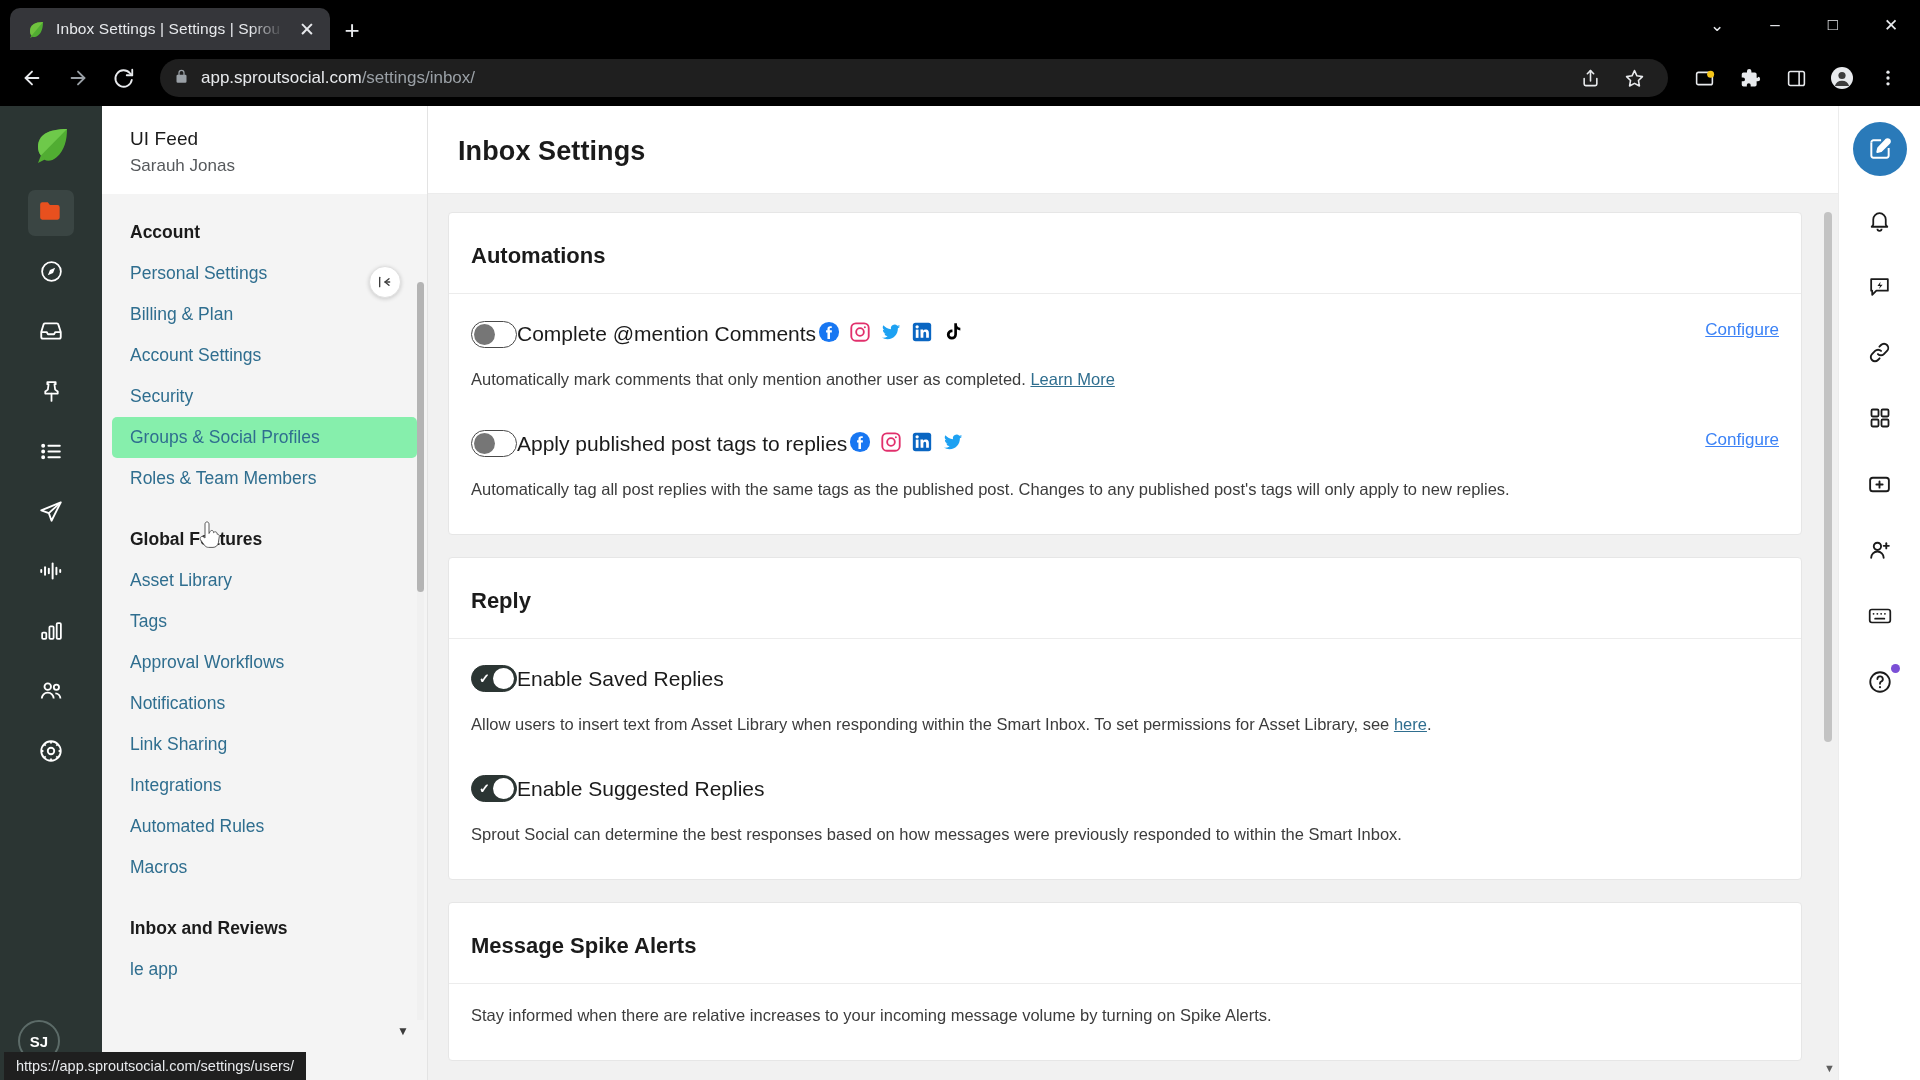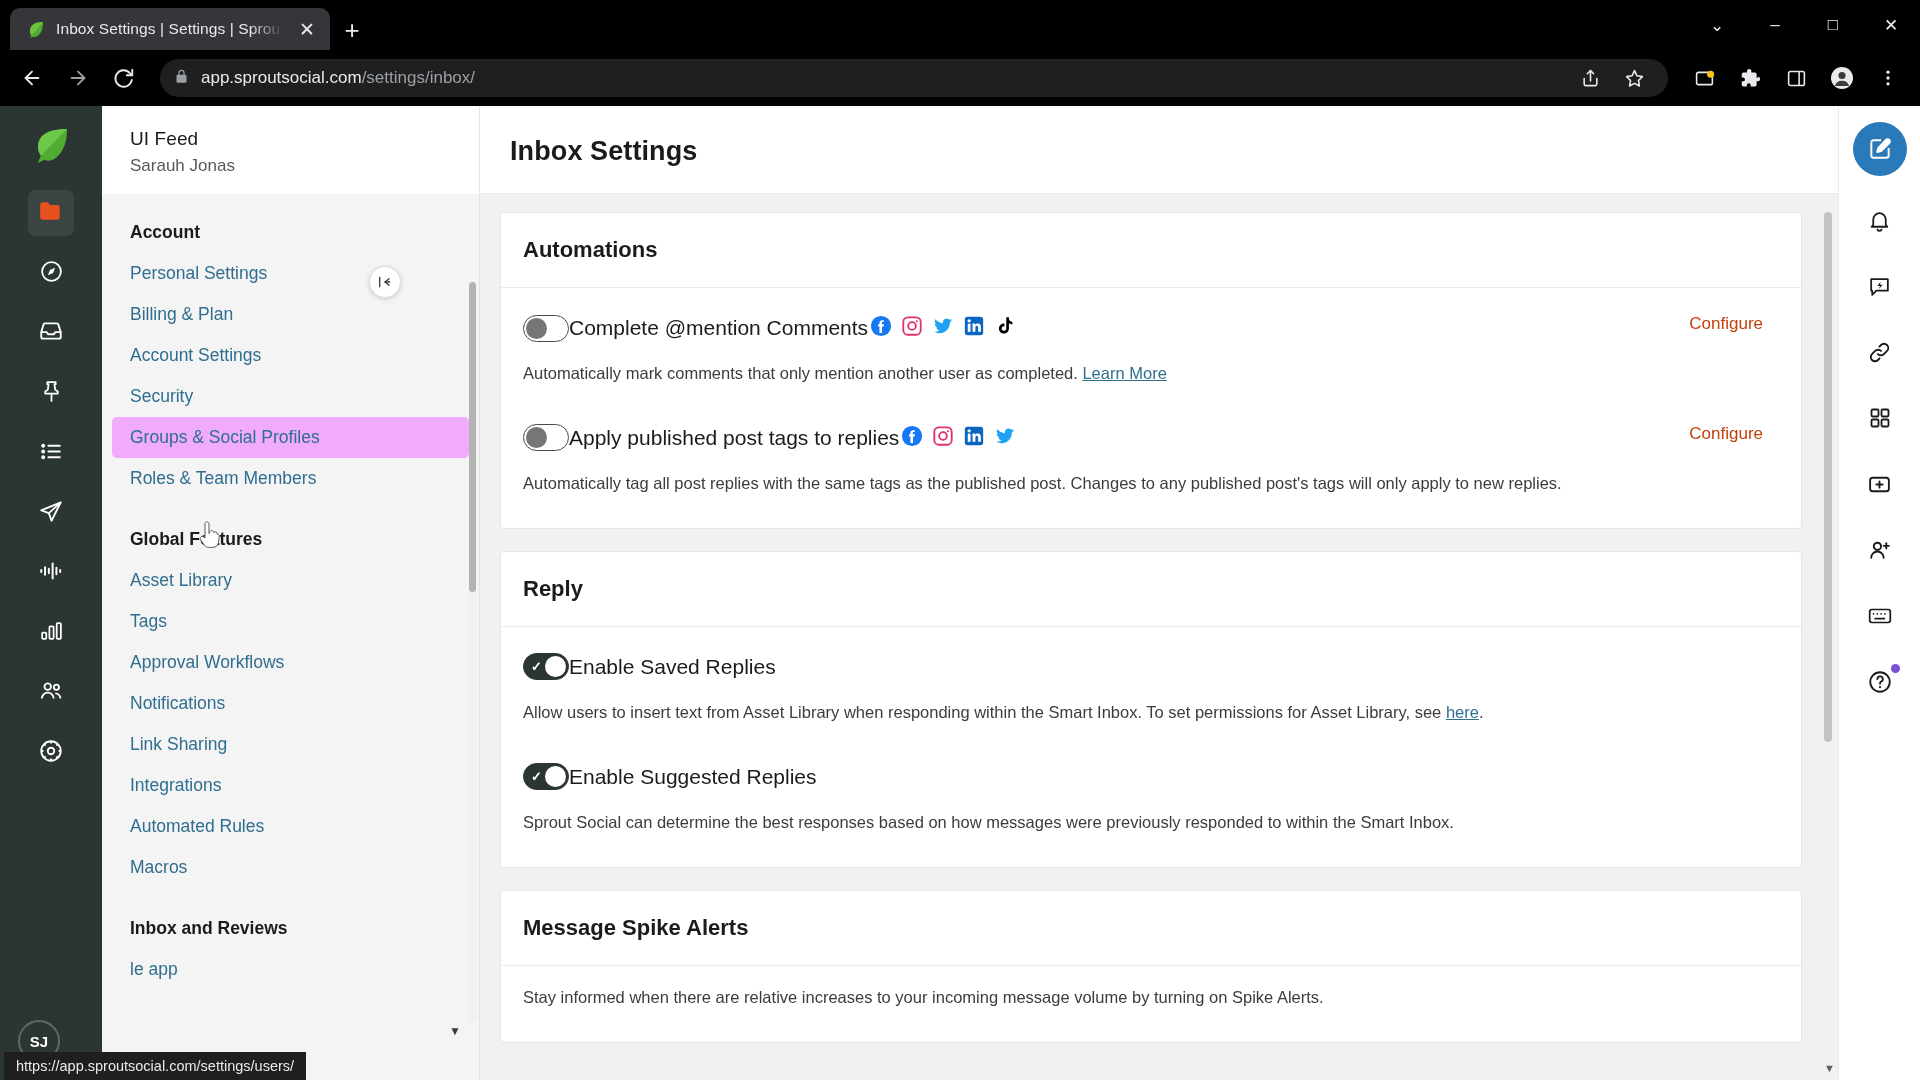--- a/index.html
+++ b/index.html
@@ -63,29 +63,29 @@
   .rail-item { width: 46px; height: 46px; margin-bottom: 14px; border-radius: 7px;
                display:flex; align-items:center; justify-content:center; color:#fff; }
   .rail-item.active { background: #3a4543; }
   .rail-avatar {
     position: absolute; left: 18px; bottom: 18px; width: 42px; height: 42px; border-radius: 50%;
     background: #2b3533; border: 2px solid #5c6b68; color:#fff; font-size: 15px; font-weight: 600;
     display:flex; align-items:center; justify-content:center;
   }
 
   
-  .settings-nav { width: 378px; flex: none; display: flex; flex-direction: column;
+  .settings-nav { width: 326px; flex: none; display: flex; flex-direction: column;
                   border-right: 1px solid #e3e3e3; position: relative; background:#f4f4f4; }
   .sn-head { background:#fff; padding: 22px 0 18px 28px; }
   .sn-org { font-size: 19px; color: #1b1b1b; font-weight: 400; letter-spacing:.1px; }
   .sn-user { font-size: 17px; color: #56595c; margin-top: 6px; }
   .sn-scroll { flex: 1; overflow: hidden; position: relative; padding-top: 20px; }
   .sn-group-title { font-size: 17.5px; color:#1b1b1b; font-weight: 600; padding: 8px 28px 10px 28px; }
   .sn-item { font-size: 17.5px; color: #2f6e8f; padding: 10px 28px; cursor:pointer; }
-  .sn-item.active { background: #f0abfc; border-radius: 5px; margin: 0 10px; padding: 10px 18px; }
+  .sn-item.active { background: #86efac; border-radius: 5px; margin: 0 10px; padding: 10px 18px; }
   .sn-spacer { height: 22px; }
   .sn-scrollbar { position:absolute; right: 3px; top: 88px; width: 7px; height: 310px;
                   background: #b4b4b4; border-radius: 4px; }
   .sn-track { position:absolute; right:3px; top:88px; width:7px; bottom: 60px; background:#f0f0f0; }
   .sn-caret { position:absolute; right: 18px; bottom: 42px; color:#3c3c3c; font-size: 12px; }
 
   .collapse-btn {
     position: absolute; left: 369px; top: 160px; width: 32px; height: 32px; border-radius: 50%;
     background: #fff; border: 1px solid #e0e0e0; box-shadow: 0 1px 4px rgba(0,0,0,.18);
     display: flex; align-items:center; justify-content:center; z-index: 20; color:#3c3c3c;
@@ -93,32 +93,32 @@
   }
 
   
   .main { flex: 1; min-width: 0; display:flex; flex-direction: column; background:#fff; position:relative;}
   .main-head { padding: 30px 0 26px 30px; border-bottom: 1px solid #ececec; }
   .main-title { font-size: 27px; color: #1b1b1b; font-weight: 600; letter-spacing: .1px; }
   .main-scroll { flex: 1; background: #f1f1f1; overflow: hidden; position: relative; padding: 18px 0 0 0; }
   .cards { padding: 0 36px 0 20px; }
 
   .card { background: #fff; border: 1px solid #e6e6e6; border-radius: 4px; margin-bottom: 22px; }
-  .card-head { padding: 24px 0 24px 22px; border-bottom: 1px solid #ececec; }
+  .card-head { padding: 30px 0 24px 22px; border-bottom: 1px solid #ececec; }
   .card-title { font-size: 22px; color:#1b1b1b; font-weight: 600; }
   .card-body { padding: 20px 22px 26px 22px; }
 
   .row { margin-bottom: 6px; position: relative; }
   .row-top { display: flex; align-items: center; min-height: 40px; }
   .row-label { font-size: 21px; color: #1b1b1b; }
   .row-icons { display: flex; align-items: center; gap: 9px; margin-left: 2px; }
   .row-desc { font-size: 16.5px; color: #3c3c3c; margin-top: 14px; line-height: 1.45; }
   .row-desc a { color: #2f6e8f; text-decoration: underline; }
-  .row-action { position: absolute; right: 16px; top: 6px; font-size: 17px; color: #c2410c;
-                cursor: pointer; }
+  .row-action { position: absolute; right: 0; top: 6px; font-size: 17px; color: #3b82f6;
+                text-decoration: underline; cursor: pointer; }
   .row-gap { height: 26px; }
 
   
   .toggle { width: 46px; height: 27px; border-radius: 14px; flex: none; position: relative;
             display:flex; align-items:center; }
   .toggle.off { background: #fff; border: 1.5px solid #4a4a4a; }
   .toggle.off .knob { width: 21px; height: 21px; border-radius: 50%; background:#767676;
                       position:absolute; left: 2px; }
   .toggle.on { background: #2b3533; border: 1.5px solid #2b3533; }
   .toggle.on .knob { width: 21px; height: 21px; border-radius: 50%; background:#fff;

